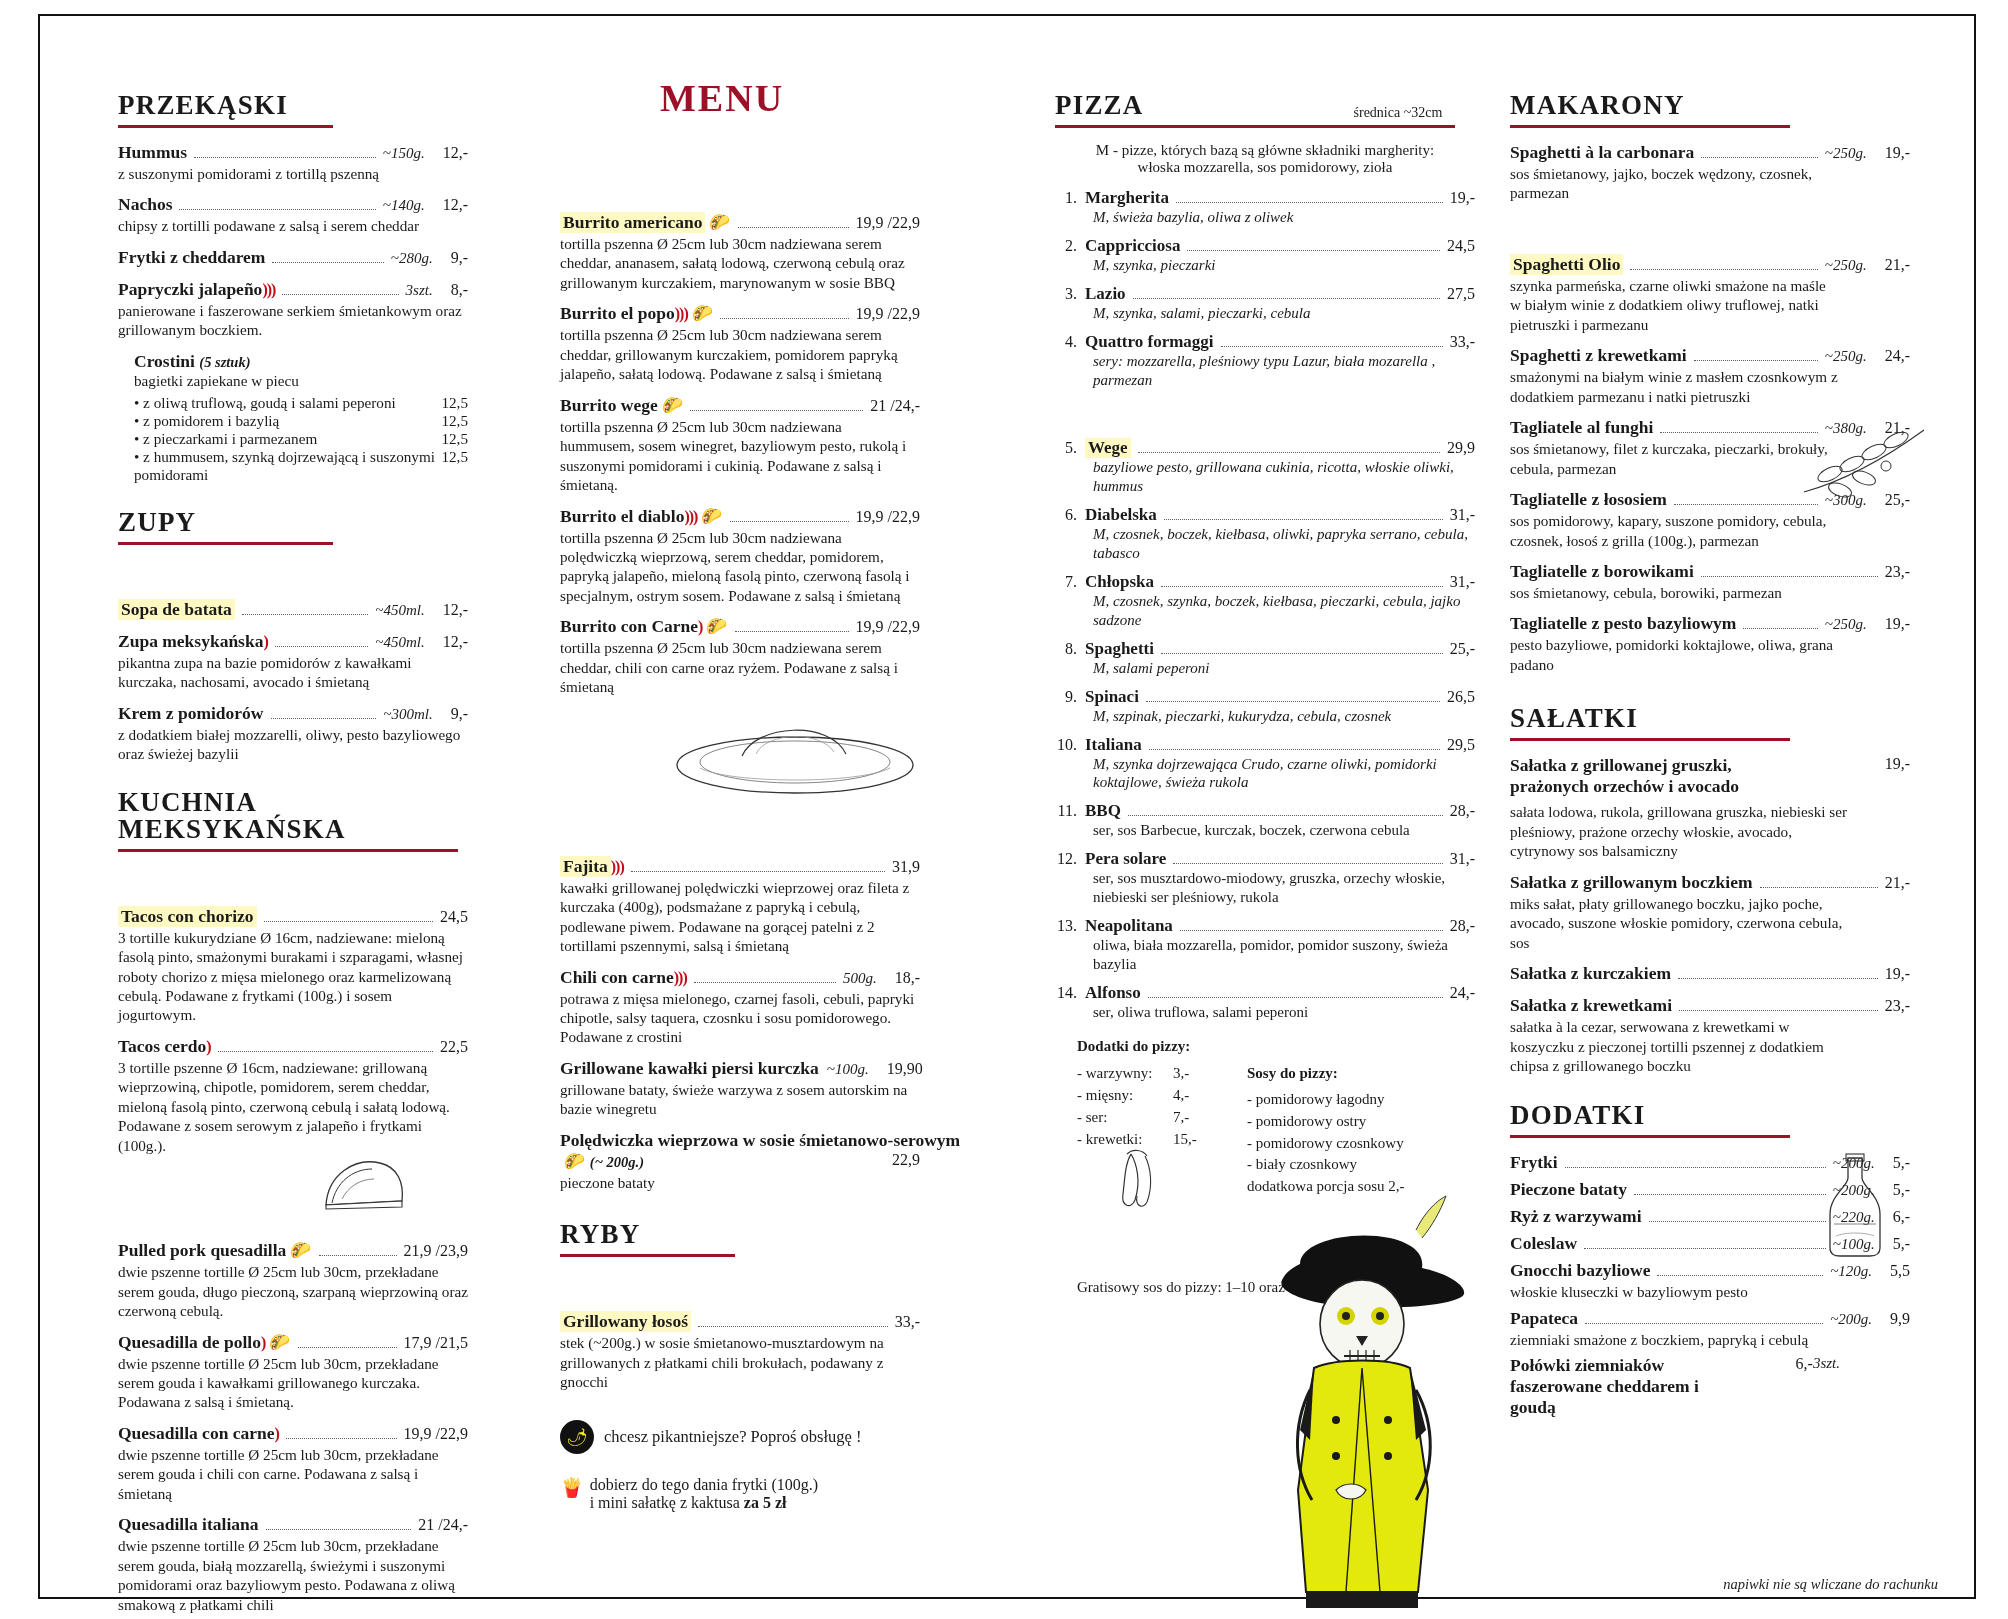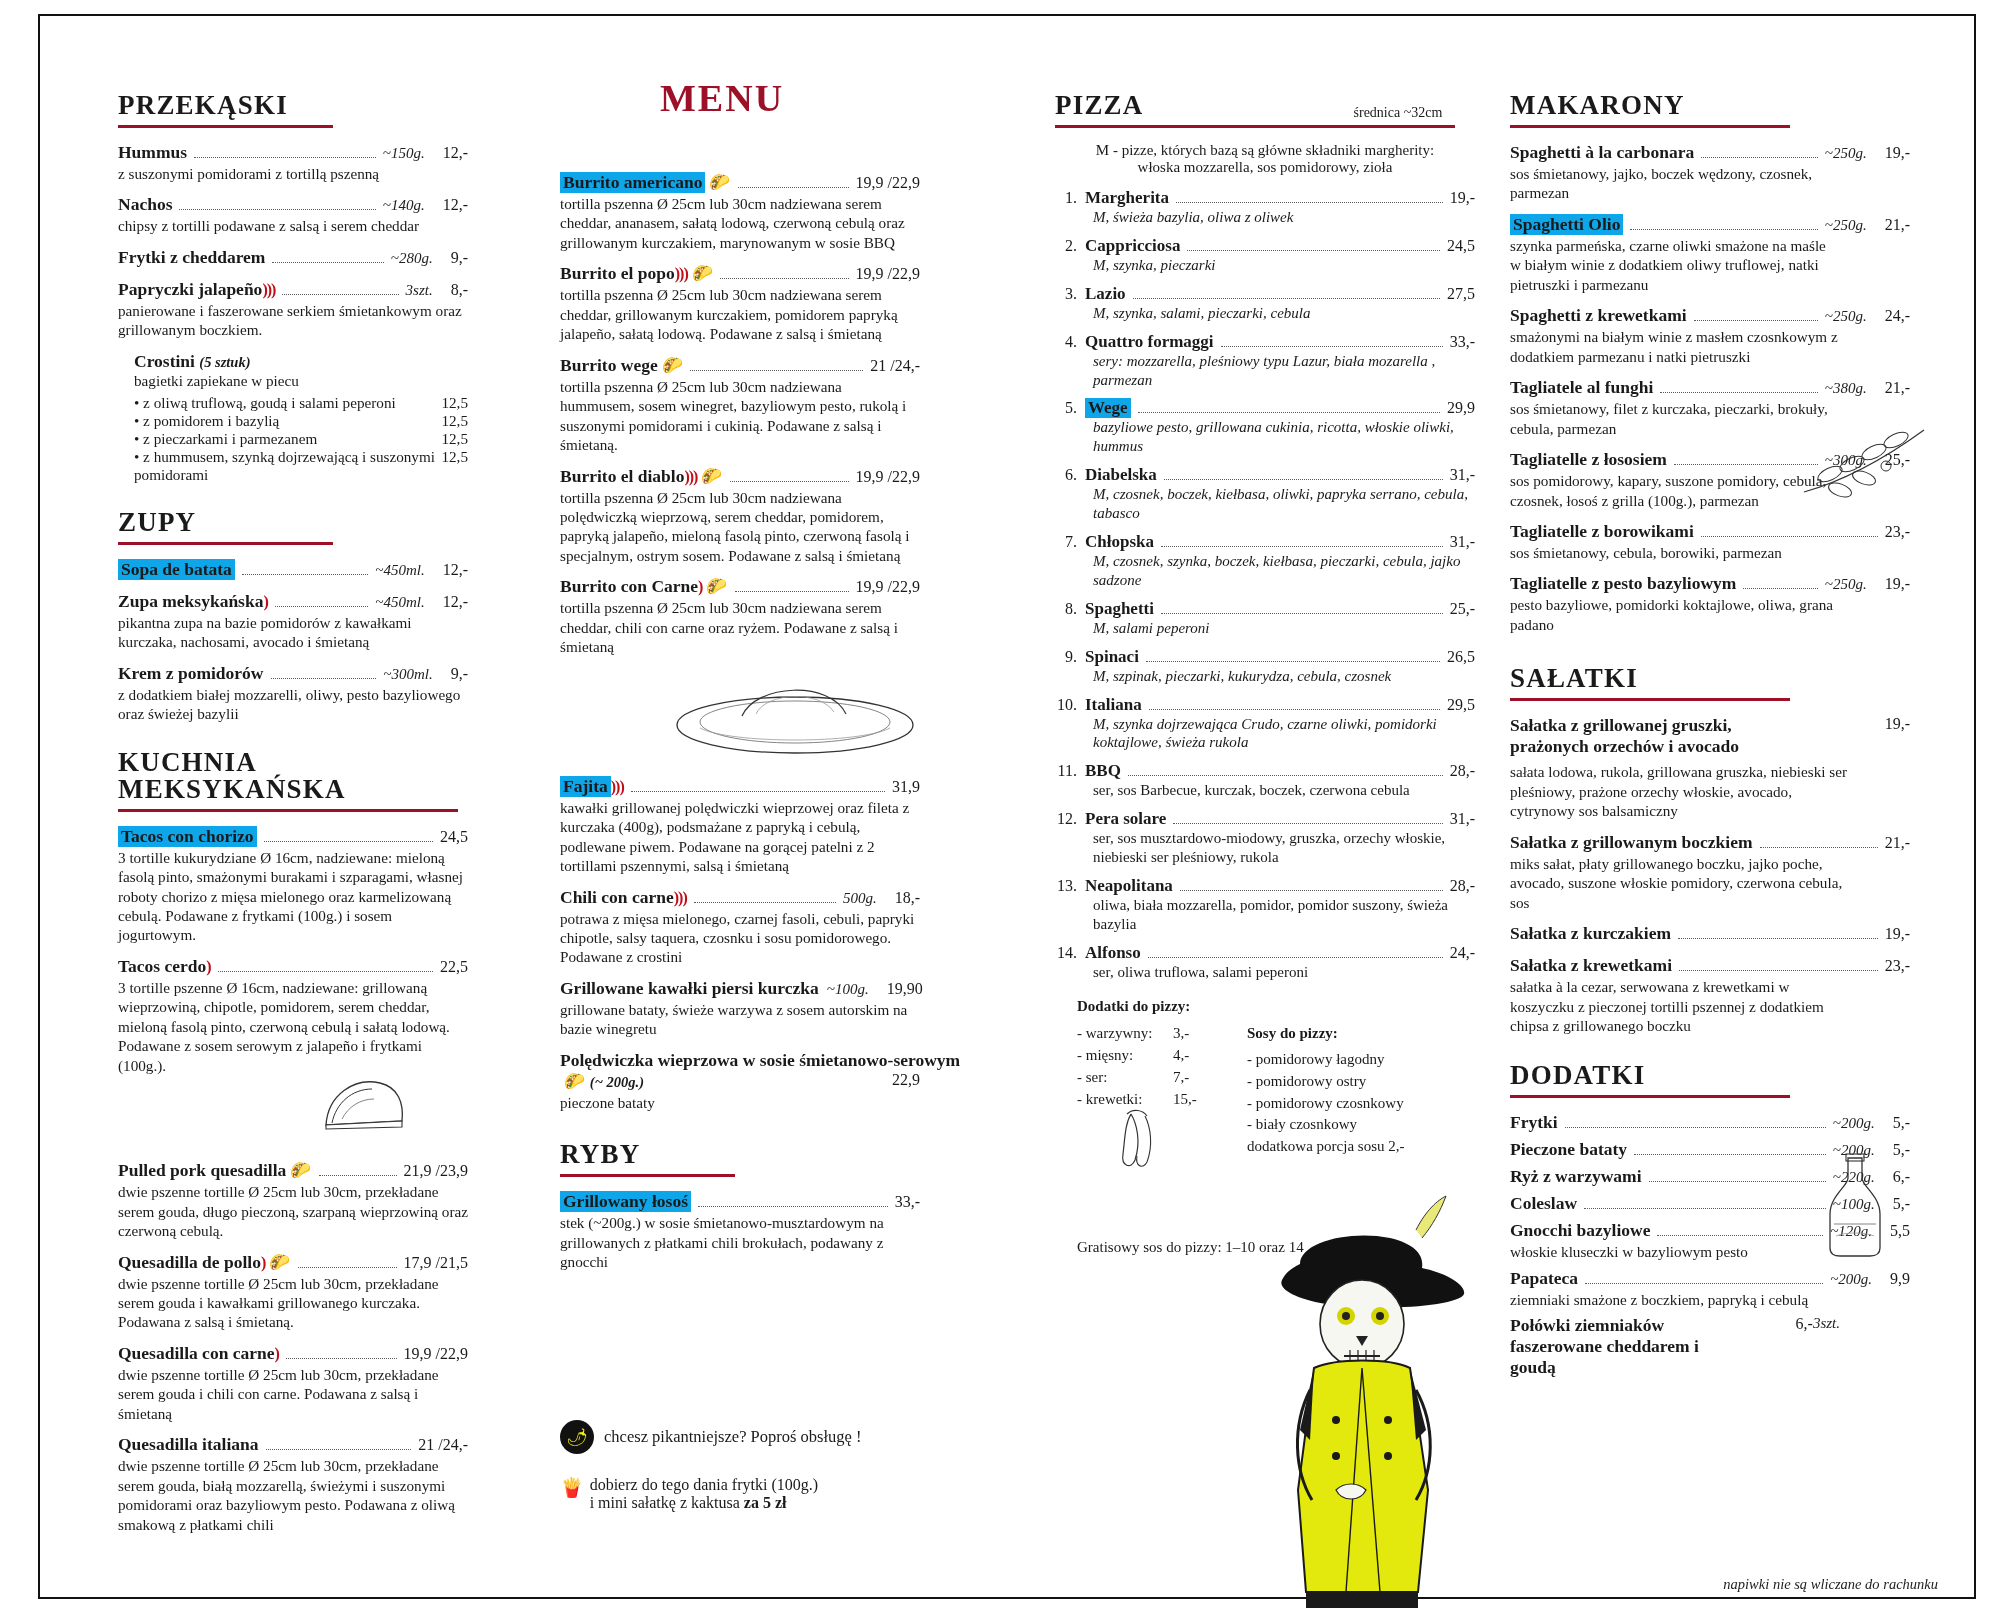--- a/index.html
+++ b/index.html
@@ -44,21 +44,21 @@
   .row .dots { flex:1 1 auto; border-bottom:1.3px dotted #5d5d5d; margin:0 7px 4px 7px; min-width:8px; }
   .row .gram {
     font-style:italic; font-weight:400; font-size:15px; color:#222;
     white-space:nowrap; margin-right:18px;
   }
   .row .price { font-weight:400; font-size:16px; white-space:nowrap; }
   .desc {
     font-size:15.2px; line-height:1.28; font-weight:400; margin-top:1px;
     max-width:480px;
   }
-  .hl { background:#0ea5e9; padding:0 3px; }
+  .hl { background:#fef9c3; padding:0 3px;margin-top:40px; }
   .chili { color:#c00d18; font-weight:700; letter-spacing:-1px; font-size:16px; }
   .small-it { font-style:italic; font-size:14.5px; }
   
   #menu-title {
     position:absolute; left:660px; top:76px;
     font-family:"Liberation Serif", serif;
     font-weight:700; font-size:38px; letter-spacing:2px;
     color:#9c1127;
   }
   

